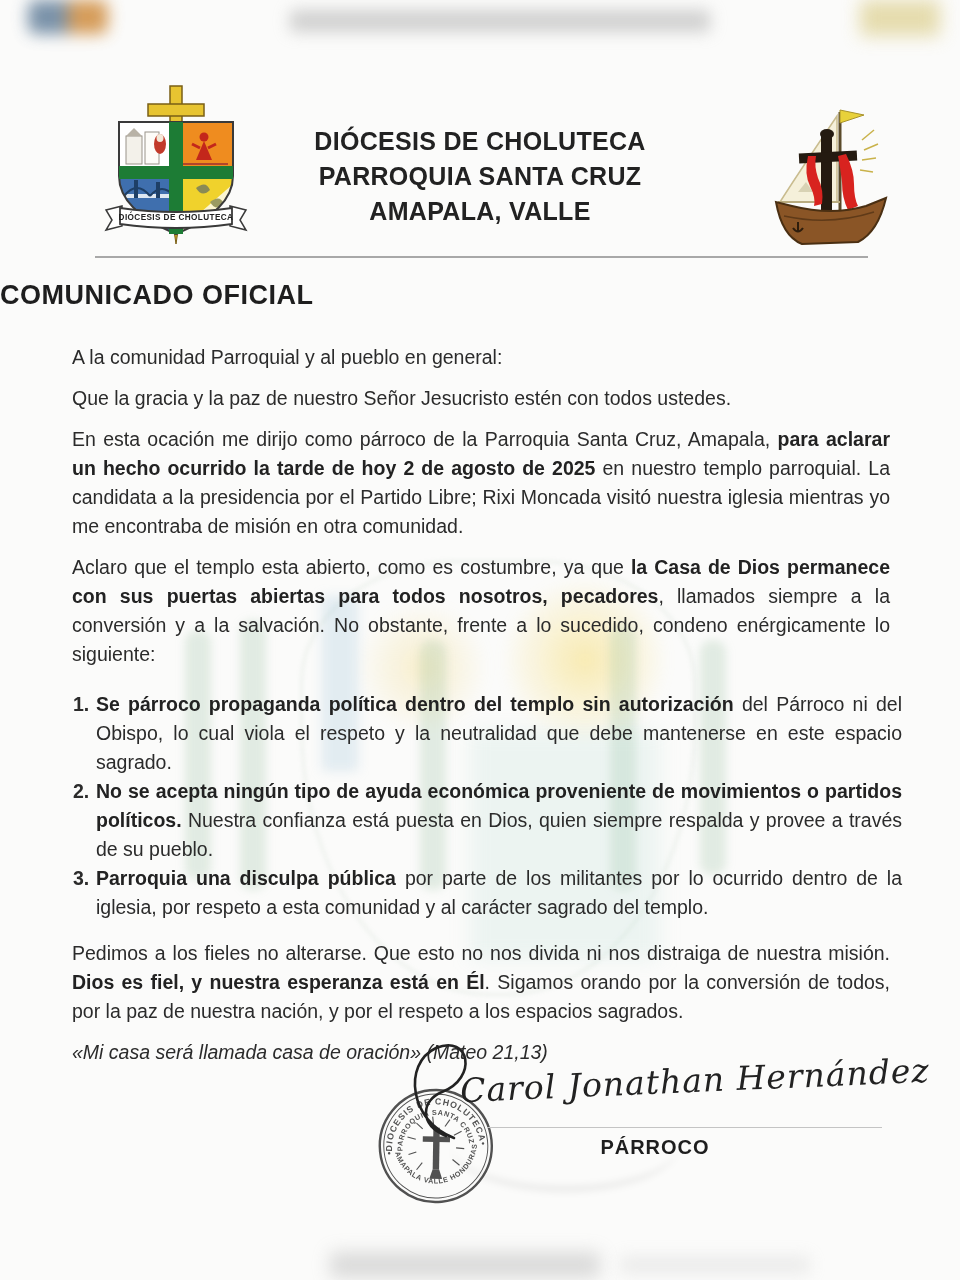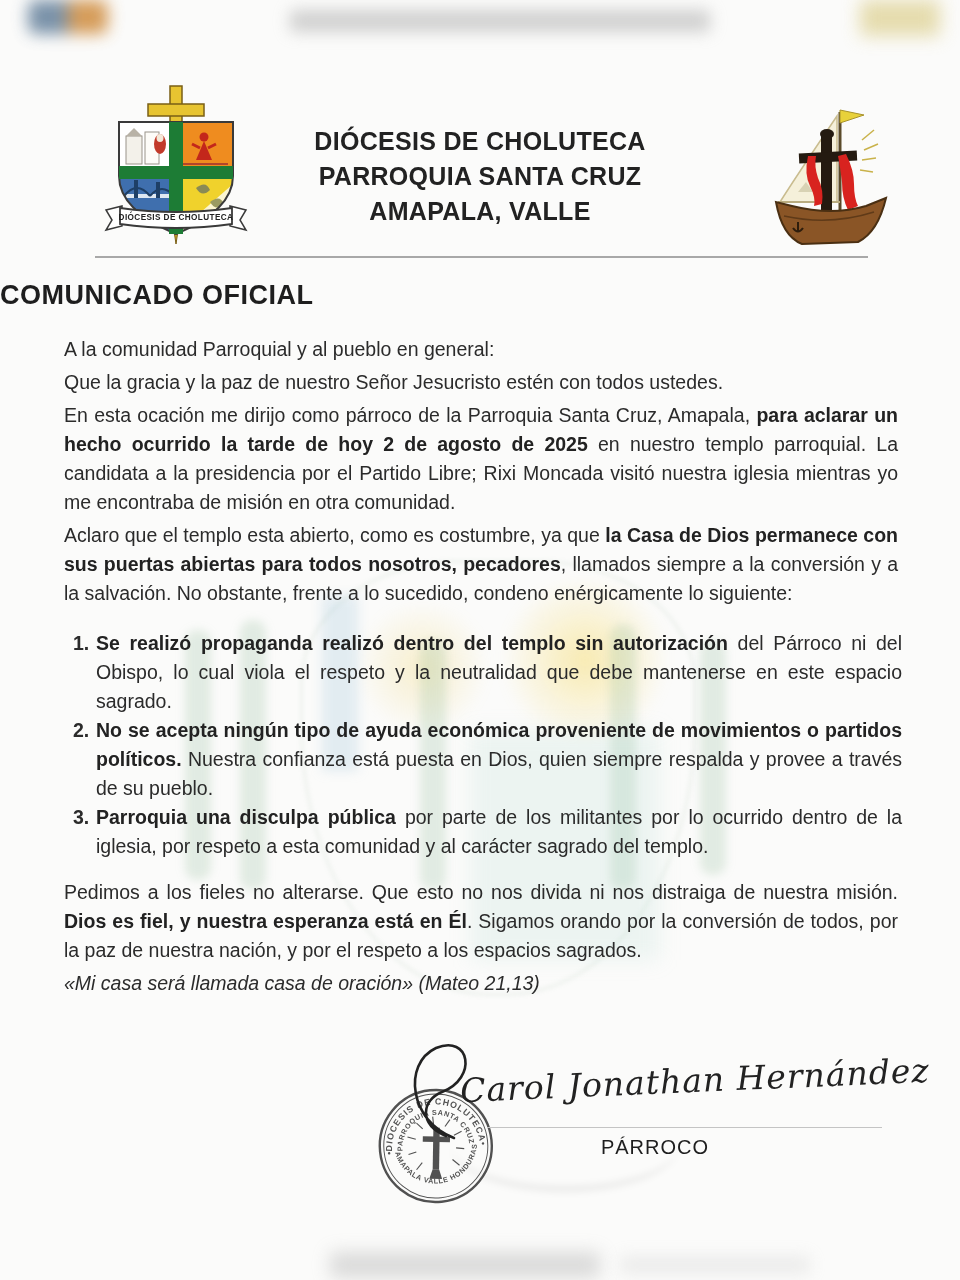--- a/index.html
+++ b/index.html
@@ -39,34 +39,34 @@
   .emblem-left{position:absolute;left:100px;top:84px;}
   .emblem-right{position:absolute;left:770px;top:100px;}
   .header-text{position:absolute;left:0;top:124px;width:100%;text-align:center;}
   .hline{font-weight:700;font-size:25px;line-height:35px;letter-spacing:.3px;color:#222;}
   .rule{position:absolute;left:95px;right:92px;top:256px;border-top:2px solid #a8a8a8;}
   .doc-title{position:absolute;left:0;top:280px;width:100%;
     font-size:27px;font-weight:700;letter-spacing:.5px;color:#1e1e1e;}
   
   .body-block{position:absolute;left:60px;top:331px;width:842px;
     font-size:19.5px;line-height:29px;text-align:justify;color:#2b2b2b;}
-  .body-block p{margin:4px;}
+  .body-block p{margin:12px;}
   b{font-weight:700;color:#222;}
   .list{margin:21px 0 17px 0;}
   .li{position:relative;padding-left:36px;}
   .li .num{position:absolute;left:13px;font-weight:700;}
   .quote{font-style:italic;text-align:left;}
   
   .sig-flourish{position:absolute;left:392px;top:1038px;z-index:3;}
   .sig-name{position:absolute;left:460px;top:1062px;width:420px;z-index:3;
     font-family:"DejaVu Serif", serif;font-style:italic;font-size:33px;color:#222;
     letter-spacing:1px;transform:rotate(-2.5deg);white-space:nowrap;}
   .sig-line{position:absolute;left:487px;top:1127px;width:395px;border-top:1px solid #c4c4c4;z-index:2;}
   .sig-role{position:absolute;left:490px;top:1136px;width:330px;text-align:center;z-index:2;
-    font-size:20px;font-weight:400;letter-spacing:1px;color:#1e1e1e;}
+    font-size:20px;font-weight:700;letter-spacing:1px;color:#1e1e1e;}
   .stamp{position:absolute;left:376px;top:1086px;z-index:1;transform:rotate(-6deg);opacity:.88;}
   .content{position:relative;z-index:2;}
 </style>
 </head>
 <body>
 
 <div class="page">
 
   <div class="ghost ghost-left"></div>
   <div class="ghost ghost-center"></div>
@@ -180,21 +180,21 @@
     <div class="body-block">
       <p>A la comunidad Parroquial y al pueblo en general:</p>
       <p>Que la gracia y la paz de nuestro Señor Jesucristo estén con todos ustedes.</p>
 
       <p><span>En esta ocación me dirijo como párroco de la Parroquia Santa Cruz, Amapala, </span><b>para aclarar un hecho ocurrido la tarde de hoy 2 de agosto de 2025</b><span> en nuestro templo parroquial. La candidata a la presidencia por el Partido Libre; Rixi Moncada visitó nuestra iglesia mientras yo me encontraba de misión en otra comunidad.</span></p>
 
       <p><span>Aclaro que el templo esta abierto, como es costumbre, ya que </span><b>la Casa de Dios permanece con sus puertas abiertas para todos nosotros, pecadores</b><span>, llamados siempre a la conversión y a la salvación. No obstante, frente a lo sucedido, condeno enérgicamente lo siguiente:</span></p>
 
       <div class="list">
         <div class="li">
-          <span class="num">1.</span><b>Se realizó propaganda realizó dentro del templo sin autorización</b><span> del Párroco ni del Obispo, lo cual viola el respeto y la neutralidad que debe mantenerse en este espacio sagrado.</span>
+          <span class="num">1.</span><b>Se párroco propaganda política dentro del templo sin autorización</b><span> del Párroco ni del Obispo, lo cual viola el respeto y la neutralidad que debe mantenerse en este espacio sagrado.</span>
         </div>
         <div class="li">
           <span class="num">2.</span><b>No se acepta ningún tipo de ayuda económica proveniente de movimientos o partidos políticos.</b><span> Nuestra confianza está puesta en Dios, quien siempre respalda y provee a través de su pueblo.</span>
         </div>
         <div class="li">
           <span class="num">3.</span><b>Parroquia una disculpa pública</b><span> por parte de los militantes por lo ocurrido dentro de la iglesia, por respeto a esta comunidad y al carácter sagrado del templo.</span>
         </div>
       </div>
 
       <p><span>Pedimos a los fieles no alterarse. Que esto no nos divida ni nos distraiga de nuestra misión. </span><b>Dios es fiel, y nuestra esperanza está en Él</b><span>. Sigamos orando por la conversión de todos, por la paz de nuestra nación, y por el respeto a los espacios sagrados.</span></p>

